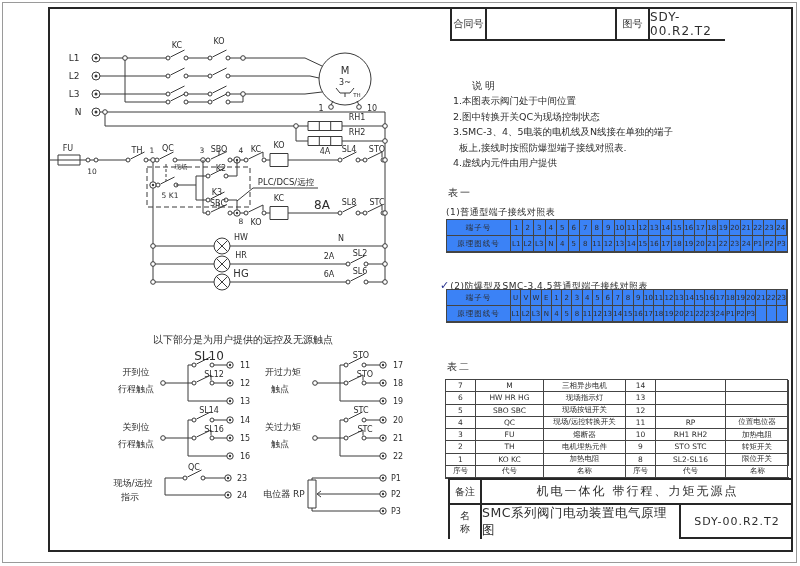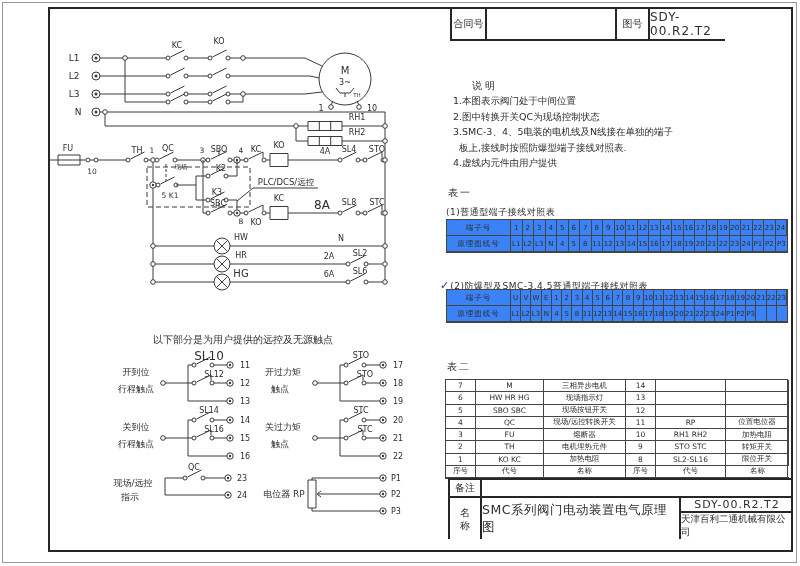--- a/index.html
+++ b/index.html
@@ -508,25 +508,25 @@
       <div class="tcell">代号</div>
       <div class="tcell">名称</div>
       <div class="tcell">序号</div>
       <div class="tcell">代号</div>
       <div class="tcell">名称</div>
     </div>
 
   <div class="abs" id="footer">
     <div class="r1">
       <div class="labcell" style="font-size:10px">备注</div>
+      <div id="remark-value">机电一体化  带行程、力矩无源点</div>
     </div>
     <div class="r2">
       <div id="name-label">
           <span>名称</span>
         </div>
       <div id="name-title">SMC系列阀门电动装置电气原理图</div>
       <div id="name-right">
         <div class="dn">SDY-00.R2.T2</div>
-        <div class="co">天津百利二通机械有限公司</div>
       </div>
     </div>
   </div>
 </div>
 
 </body></html>

